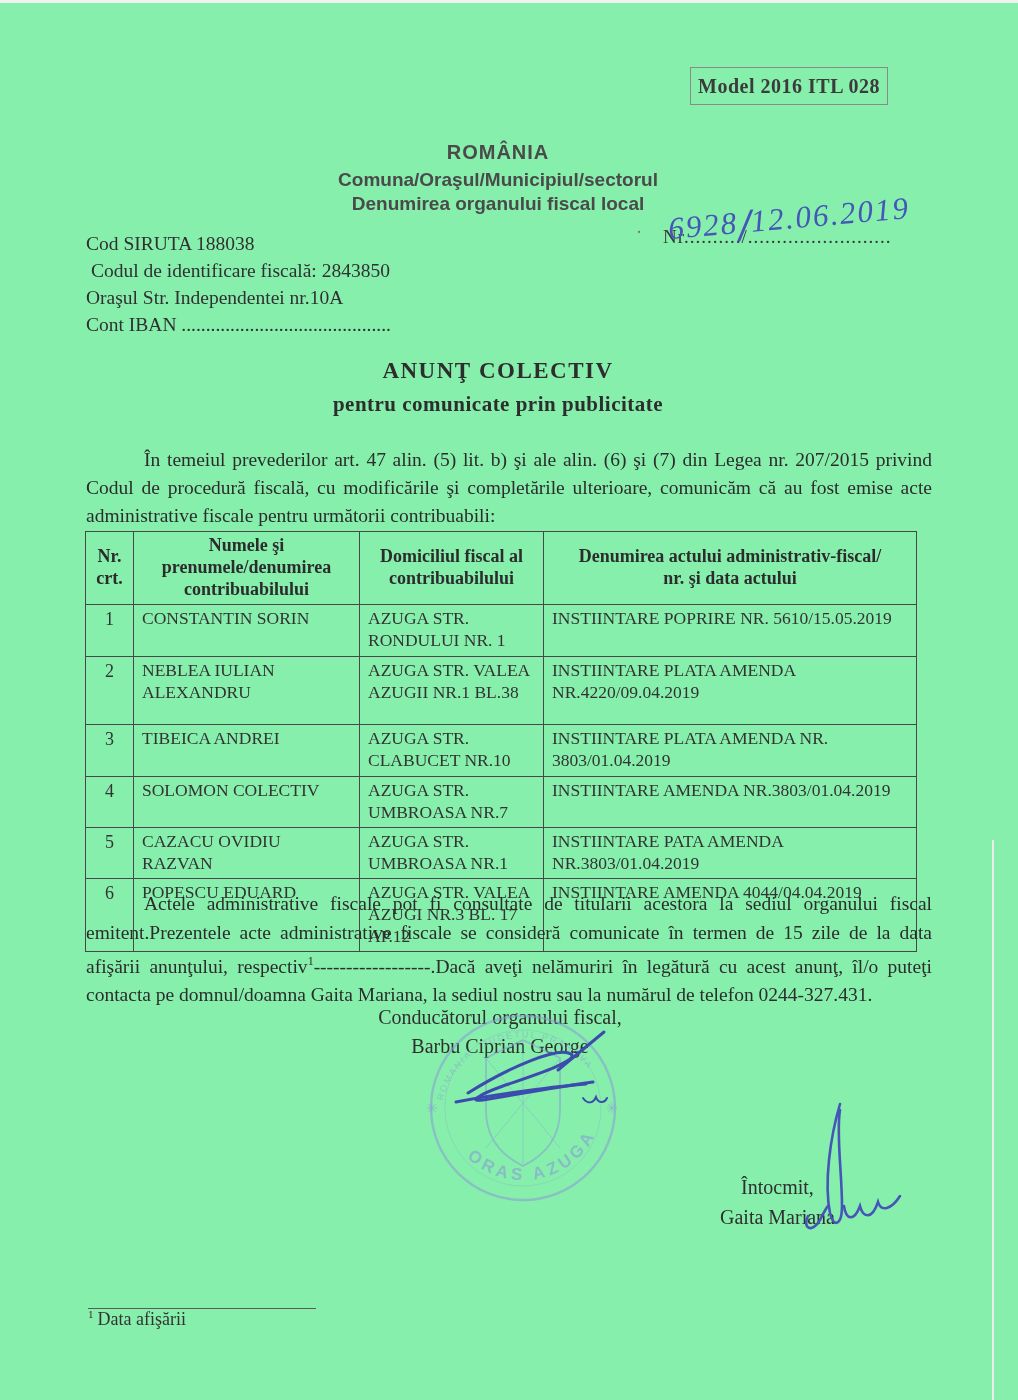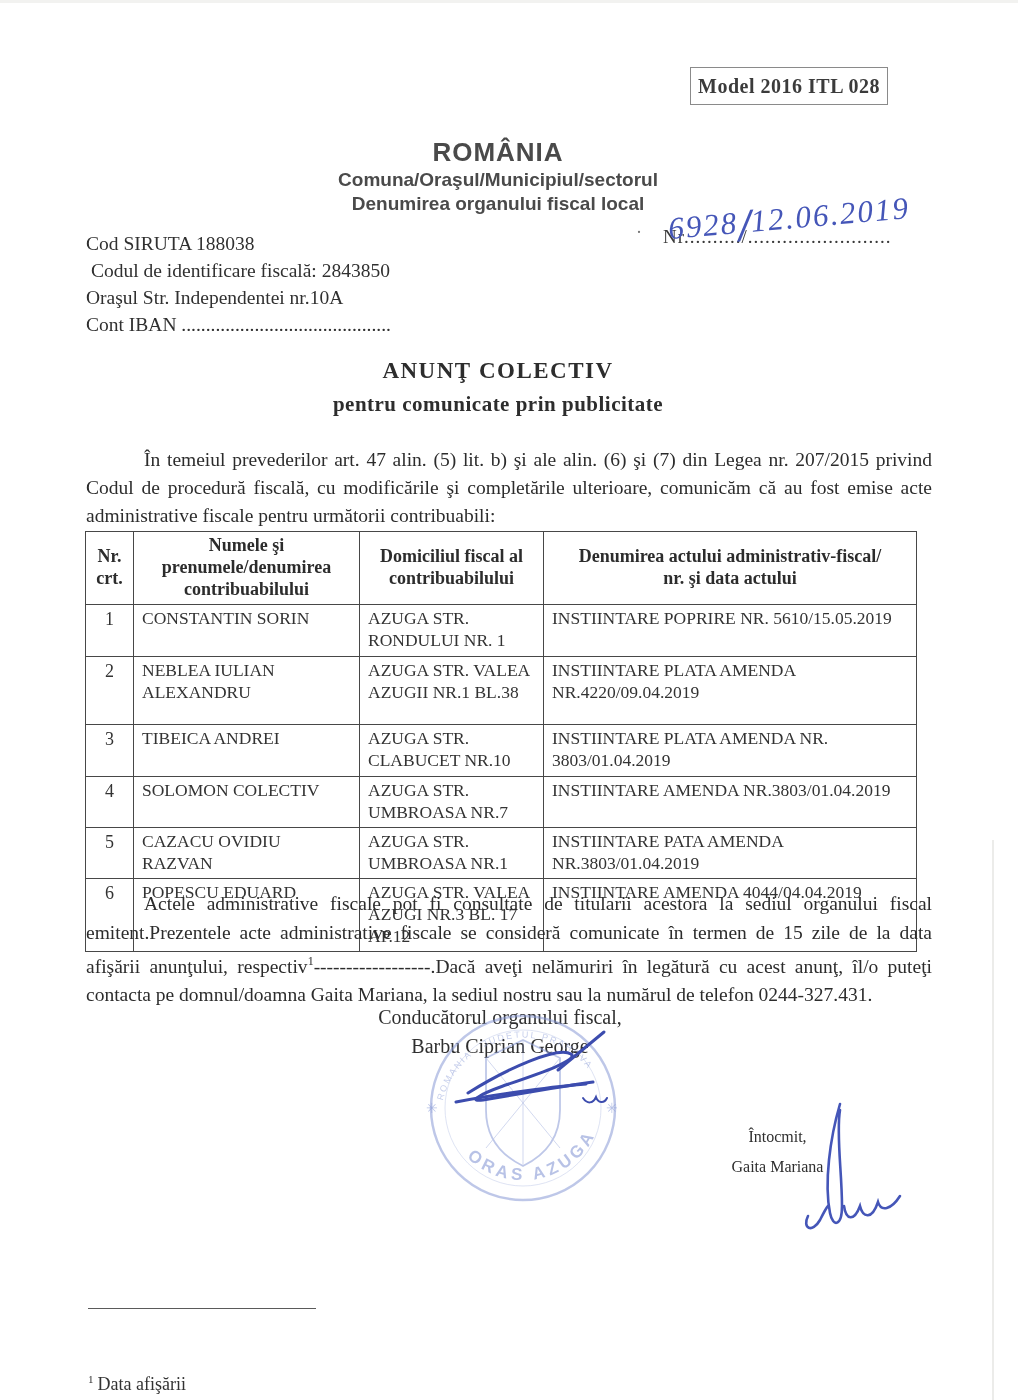--- a/index.html
+++ b/index.html
@@ -1,41 +1,41 @@
 <!DOCTYPE html>
 <html><head>
 <meta charset="utf-8">
 <style>
   html,body{margin:0;padding:0;background:#e9e9e7;}
   .page{
     position:relative;
     width:1018px;height:1400px;
     margin:0 auto;
-    background:#ffffff;
+    background:#86efac;
     font-family:"Liberation Serif", serif;
     color:#2e2e2e;
     overflow:hidden;
   }
   .scan-edge-right{position:absolute;right:24px;top:840px;width:2px;height:560px;background:#ececea;}
   .scan-edge-top{position:absolute;left:0;top:0;width:100%;height:3px;background:#f2f2f0;}
 
   .model-box{
     position:absolute;left:690px;top:67px;width:196px;height:36px;
     border:1px solid #8a8a8a;
     display:flex;align-items:center;justify-content:center;
     font-weight:bold;font-size:20px;color:#3b3b3b;letter-spacing:.5px;
   }
 
   .country-header{
     position:absolute;left:148px;top:138px;width:700px;
     text-align:center;
     font-family:"Liberation Sans", sans-serif;
     color:#4a4a4a;font-weight:bold;
   }
-  .country-header .country{font-size:26px;letter-spacing:1px;line-height:28px;}
+  .country-header .country{font-size:20px;letter-spacing:1px;line-height:28px;}
   .country-header .line1{font-size:19px;line-height:24px;margin-top:2px;}
   .country-header .line2{font-size:19px;line-height:24px;}
 
   .info-block{
     position:absolute;left:86px;top:230px;width:420px;
     font-size:19.5px;line-height:27px;color:#303030;
   }
   .info-block div{white-space:nowrap;}
 
   .reg-printed{
@@ -100,31 +100,31 @@
   .outro sup{font-size:12px;}
 
   .conducator{
     position:absolute;left:300px;top:1003px;width:400px;text-align:center;
     font-size:20px;line-height:29px;color:#2f2f2f;
   }
 
   .stamp-wrap{position:absolute;left:408px;top:998px;width:280px;height:230px;}
 
   .intocmit{
-    position:absolute;left:690px;top:1122px;width:175px;text-align:center;
-    font-size:16px;line-height:30px;color:#2f2f2f;
+    position:absolute;left:690px;top:1172px;width:175px;text-align:center;
+    font-size:20px;line-height:30px;color:#2f2f2f;
   }
   .sig2-wrap{position:absolute;left:788px;top:1098px;width:130px;height:140px;}
 
   .footnote-rule{
     position:absolute;left:88px;top:1308px;width:228px;height:0;
     border-top:1.5px solid #5a5a5a;
   }
   .footnote{
-    position:absolute;left:88px;top:1373px;font-size:18px;color:#333;
+    position:absolute;left:88px;top:1308px;font-size:18px;color:#333;
   }
   .footnote sup{font-size:11px;margin-right:4px;}
 </style>
 </head>
 <body>
 
 <div class="page">
   <div class="scan-edge-top"></div>
   <div class="scan-edge-right"></div>
 

